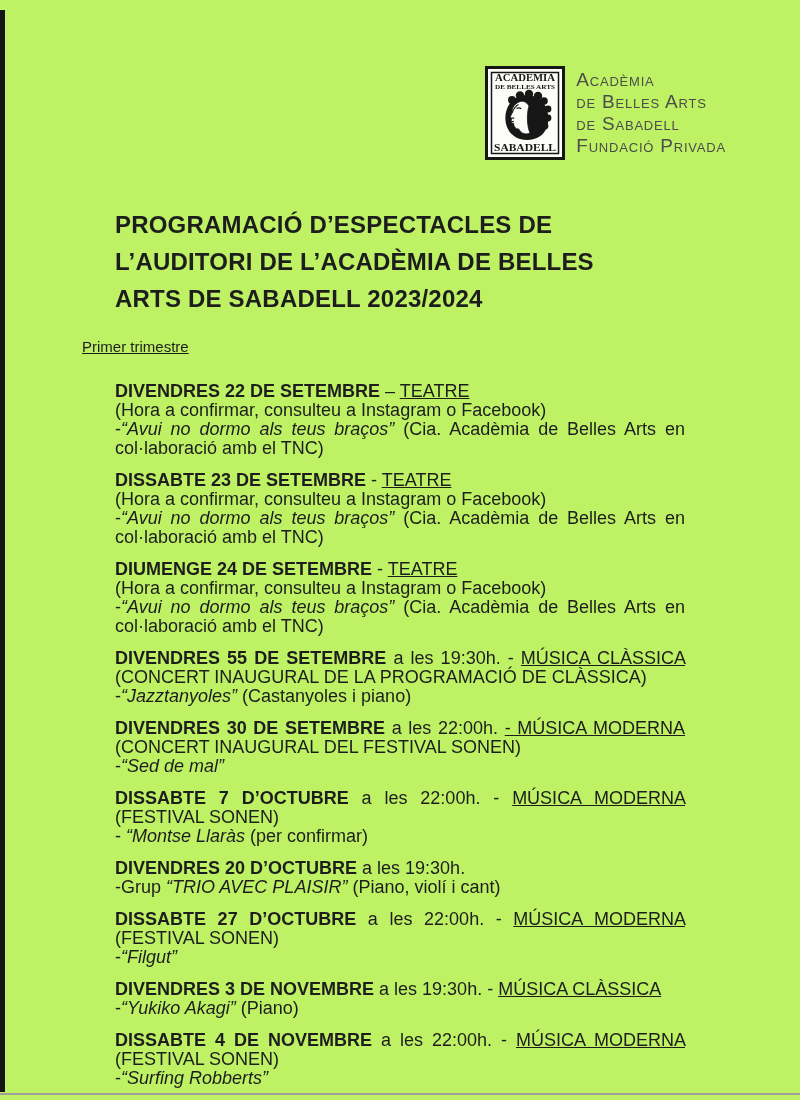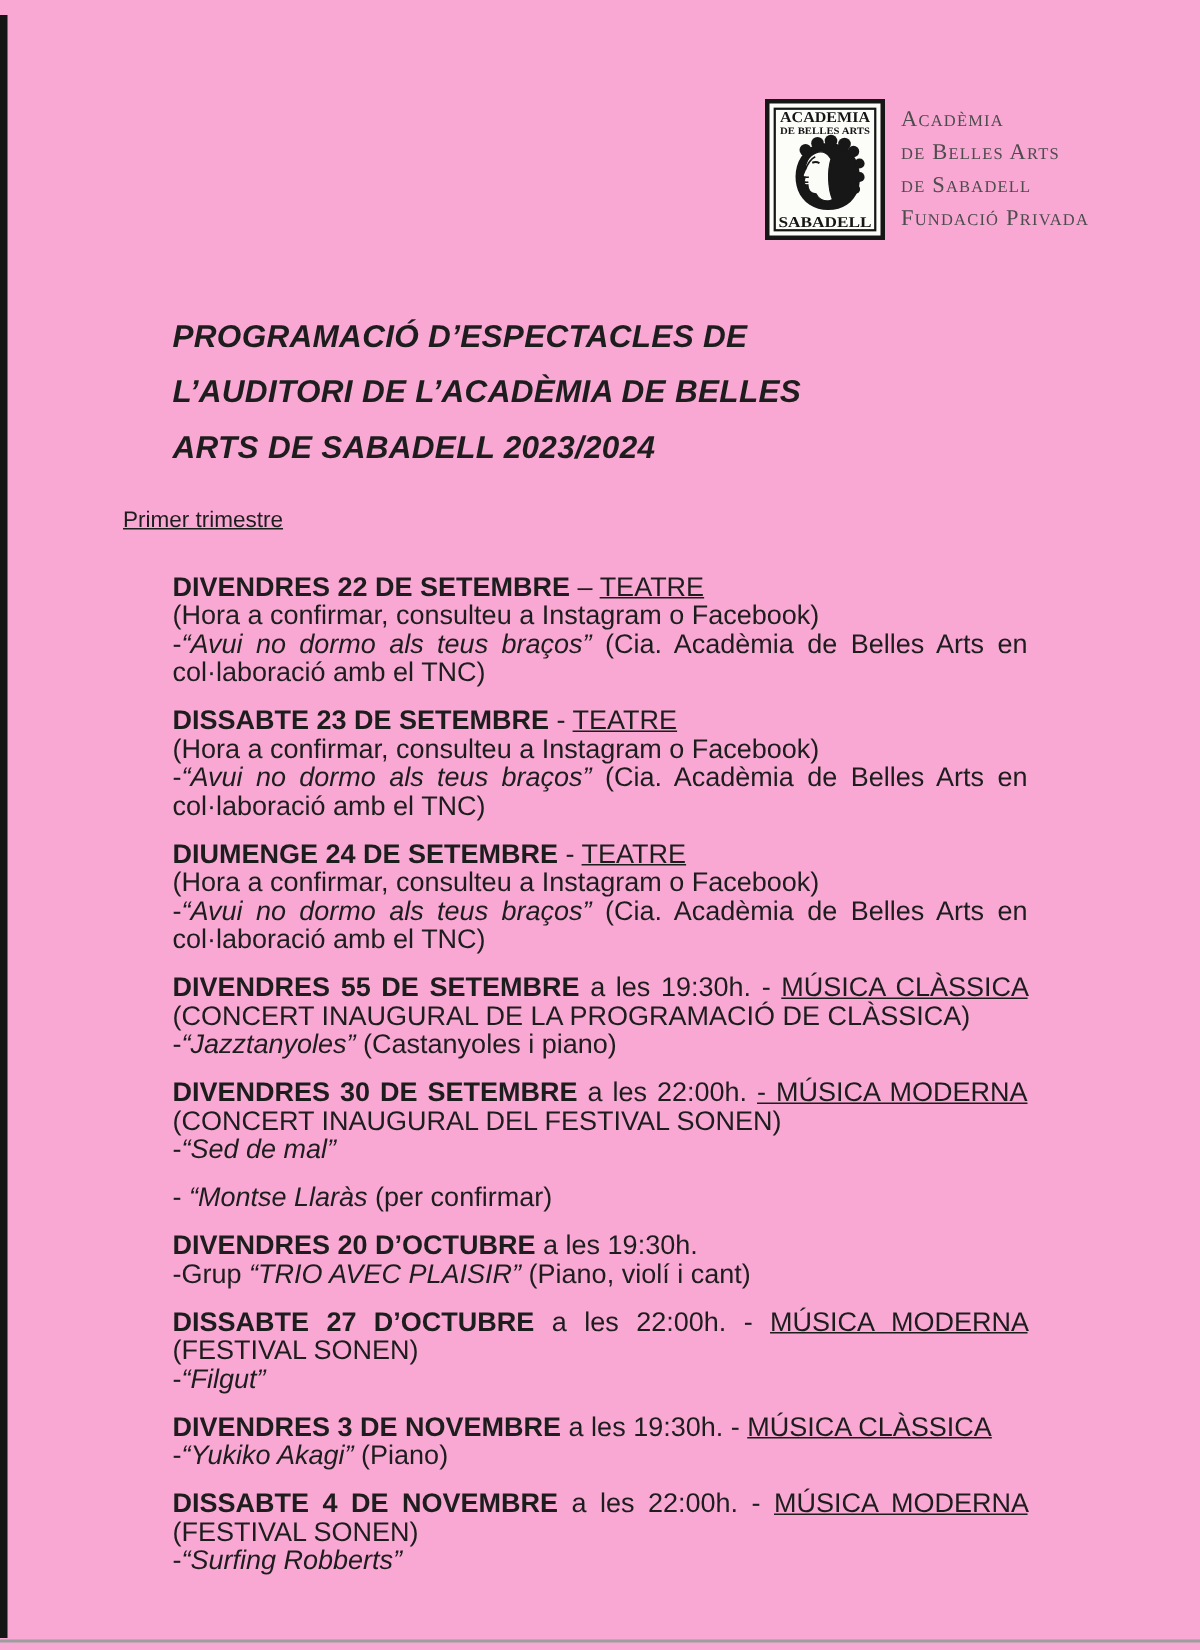--- a/index.html
+++ b/index.html
@@ -1,21 +1,21 @@
 <!DOCTYPE html>
 <html lang="ca"><head>
 <meta charset="utf-8">
 <style>
   html, body { margin: 0; padding: 0; }
   body { background: #fbfbf9; }
   .page {
     position: relative;
     width: 800px;
     height: 1100px;
-    background: #f9a8d4;
+    background: #bef264;
     overflow: hidden;
     color: #1d1d1d;
     font-family: "Liberation Sans", sans-serif;
   }
   
   .edge-left {
     position: absolute; left: 0; top: 10px;
     width: 5px; height: 1082px;
     background: #151515;
   }
@@ -27,38 +27,37 @@
   
   .brand-row {
     display: flex;
     justify-content: flex-end;
     align-items: flex-start;
     padding: 66px 74px 0 0;
     gap: 11px;
   }
   .emblem { display: block; }
   .org-name {
-    font-family: Liberation Serif, serif;
+    font-family: Liberation Sans, sans-serif;
     font-variant: small-caps;
-    font-size: 15px;
+    font-size: 19px;
     line-height: 22px;
     letter-spacing: 0.8px;
     color: #4c4c4c;
     padding-top: 3px;
     white-space: nowrap;
   }
   
   .doc-title {
     margin: 46px 115px 0;
     width: 570px;
-    font-size: 21px;
+    font-size: 24px;
     font-weight: 700;
     line-height: 37px;
     letter-spacing: 0.2px;
-    font-style: italic;
   }
   .section-heading {
     margin: 21px 82px 0;
     font-size: 15px;
     font-weight: 400;
     text-decoration: underline;
   }
   
   .events {
     margin: 27px 115px 0;
@@ -147,20 +146,21 @@
           <p class="event-line"><span>-</span><em>“Jazztanyoles”</em><span> (Castanyoles i piano)</span></p>
         </div>
   </section>
       <section class="event">
     <p class="event-header"><strong class="ev-date">DIVENDRES 30 DE SETEMBRE</strong><span> a les 22:00h. </span><span class="ev-genre">- MÚSICA MODERNA </span><span>(CONCERT INAUGURAL DEL FESTIVAL SONEN)</span></p>
     <div class="event-lines">
           <p class="event-line"><span>-</span><em>“Sed de mal”</em></p>
         </div>
   </section>
       <section class="event">
+    <p class="event-header"><strong class="ev-date">DISSABTE 7 D’OCTUBRE</strong><span> a les 22:00h. - </span><span class="ev-genre">MÚSICA MODERNA</span><span> (FESTIVAL SONEN)</span></p>
     <div class="event-lines">
           <p class="event-line"><span>- </span><em>“Montse Llaràs</em><span> (per confirmar)</span></p>
         </div>
   </section>
       <section class="event">
     <p class="event-header"><strong class="ev-date">DIVENDRES 20 D’OCTUBRE</strong><span> a les 19:30h.</span><span class="ev-genre"></span><span></span></p>
     <div class="event-lines">
           <p class="event-line"><span>-Grup </span><em>“TRIO AVEC PLAISIR”</em><span> (Piano, violí i cant)</span></p>
         </div>
   </section>

